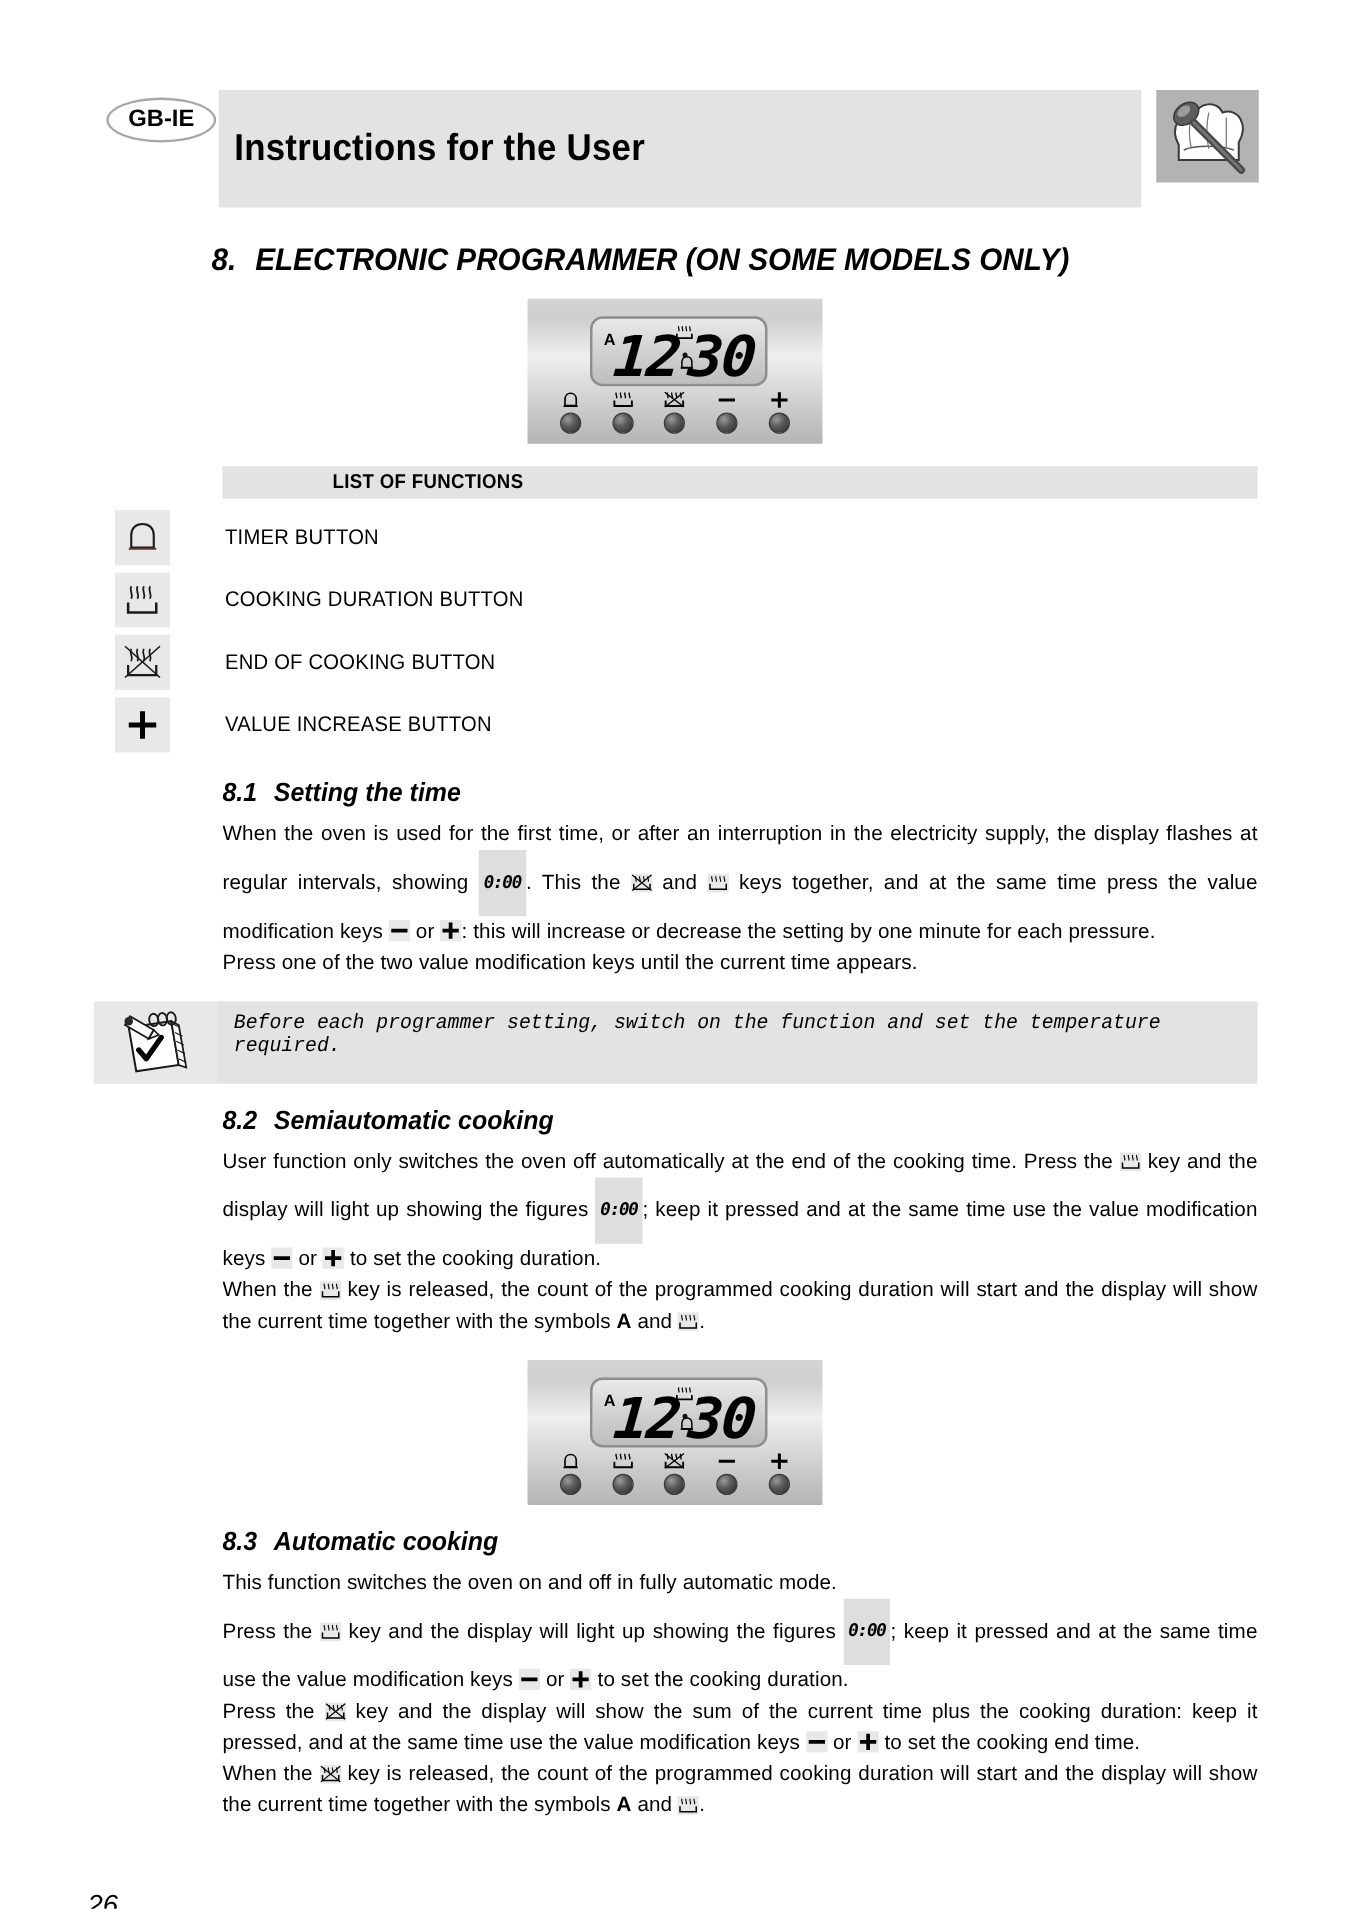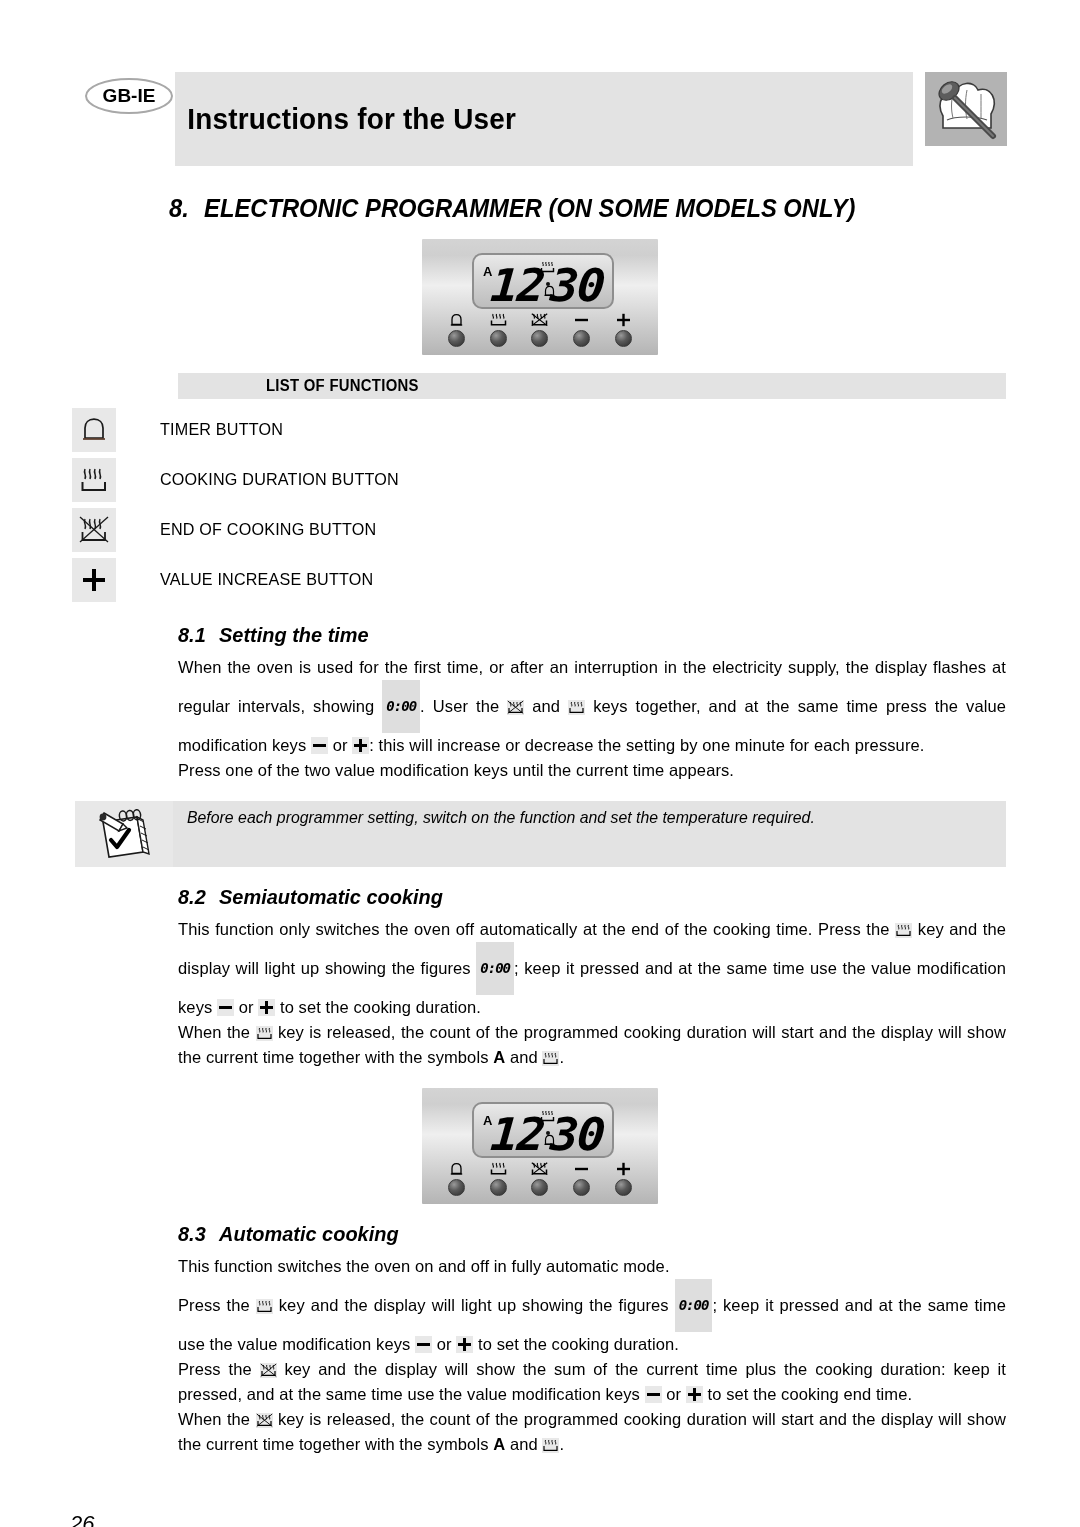--- a/index.html
+++ b/index.html
@@ -115,21 +115,21 @@
     width:828px; height:26px;
     background:#e3e3e3;
     display:flex; align-items:center;
   }
   .lof-bar span {
     margin-left:88px;
     font-size:16px; font-weight:bold;
     transform:scaleX(0.93); transform-origin:left center;
     letter-spacing:0.3px;
   }
-  .func-list { margin-left:72px; margin-top:6px; }
+  .func-list { margin-left:92px; margin-top:6px; }
   .func-row {
     display:flex; align-items:center;
     height:50px;
   }
   .func-icon {
     width:44px; height:44px;
     background:#e8e8e8;
     display:flex; align-items:center; justify-content:center;
     flex:0 0 44px;
   }
@@ -168,20 +168,21 @@
   .note-icon {
     width:98px; flex:0 0 98px;
     background:#e8e8e8;
     display:flex; align-items:center; justify-content:center;
   }
   .note-body {
     flex:1;
     background:#e3e3e3;
     display:flex; align-items:flex-start;
     padding:7px 0 0 14px;
+    font-family:Liberation Mono, monospace;
   }
   .note-body span {
     font-size:16.5px; font-style:italic;
     transform:scaleX(0.96); transform-origin:left center;
   }
 
   
   .ic {
     display:inline-block;
     vertical-align:-3px;
@@ -360,21 +361,21 @@
       <div class="func-label">VALUE INCREASE BUTTON</div>
     </div>
   </div>
 
   <div class="sub-title">
     <span class="n">8.1</span><span>Setting the time</span>
   </div>
 
   <div class="body-text">
     <p><span>When the oven is used for the first time, or after an interruption in the electricity supply, the display flashes at regular intervals, showing</span>
-      <span class="ic-lcd">0:00</span><span>. User the</span>
+      <span class="ic-lcd">0:00</span><span>. This the</span>
       <span class="ic"><svg width="17" height="15" viewBox="0 0 17 15">
             <path d="M3.5 2 C2.6 4.2 4.6 4.2 3.7 6.4 M6.8 2 C5.9 4.2 7.9 4.2 7 6.4 M10.1 2 C9.2 4.2 11.2 4.2 10.3 6.4 M13.4 2 C12.5 4.2 14.5 4.2 13.6 6.4" fill="none" stroke="#000" stroke-width="0.9"></path>
             <path d="M2 8 L2 12.4 L15 12.4 L15 8" fill="none" stroke="#000" stroke-width="1.2"></path>
             <line x1="0.8" y1="1" x2="16.2" y2="13.4" stroke="#000" stroke-width="0.9"></line>
             <line x1="16.2" y1="1" x2="0.8" y2="13.4" stroke="#000" stroke-width="0.9"></line>
           </svg></span>
       <span>and</span>
       <span class="ic"><svg width="17" height="15" viewBox="0 0 17 15">
             <path d="M3.5 2 C2.6 4.2 4.6 4.2 3.7 6.4 M6.8 2 C5.9 4.2 7.9 4.2 7 6.4 M10.1 2 C9.2 4.2 11.2 4.2 10.3 6.4 M13.4 2 C12.5 4.2 14.5 4.2 13.6 6.4" fill="none" stroke="#000" stroke-width="0.9"></path>
             <path d="M2 8 L2 12.4 L15 12.4 L15 8" fill="none" stroke="#000" stroke-width="1.2"></path>
@@ -408,21 +409,21 @@
     <div class="note-body">
       <span>Before each programmer setting, switch on the function and set the temperature required.</span>
     </div>
   </div>
 
   <div class="sub-title">
     <span class="n">8.2</span><span>Semiautomatic cooking</span>
   </div>
 
   <div class="body-text">
-    <p><span>This function only switches the oven off automatically at the end of the cooking time. Press the</span>
+    <p><span>User function only switches the oven off automatically at the end of the cooking time. Press the</span>
       <span class="ic"><svg width="17" height="15" viewBox="0 0 17 15">
             <path d="M3.5 2 C2.6 4.2 4.6 4.2 3.7 6.4 M6.8 2 C5.9 4.2 7.9 4.2 7 6.4 M10.1 2 C9.2 4.2 11.2 4.2 10.3 6.4 M13.4 2 C12.5 4.2 14.5 4.2 13.6 6.4" fill="none" stroke="#000" stroke-width="0.9"></path>
             <path d="M2 8 L2 12.4 L15 12.4 L15 8" fill="none" stroke="#000" stroke-width="1.2"></path>
           </svg></span>
       <span>key and the display will light up showing the figures</span>
       <span class="ic-lcd">0:00</span><span>; keep it pressed and at the same time use the value modification keys</span>
       <span class="ic-pm ic-minus"><i></i></span>
       <span>or</span>
       <span class="ic-pm ic-plus"><i class="h"></i><i class="v"></i></span>
       <span>to set the cooking duration.</span></p>

